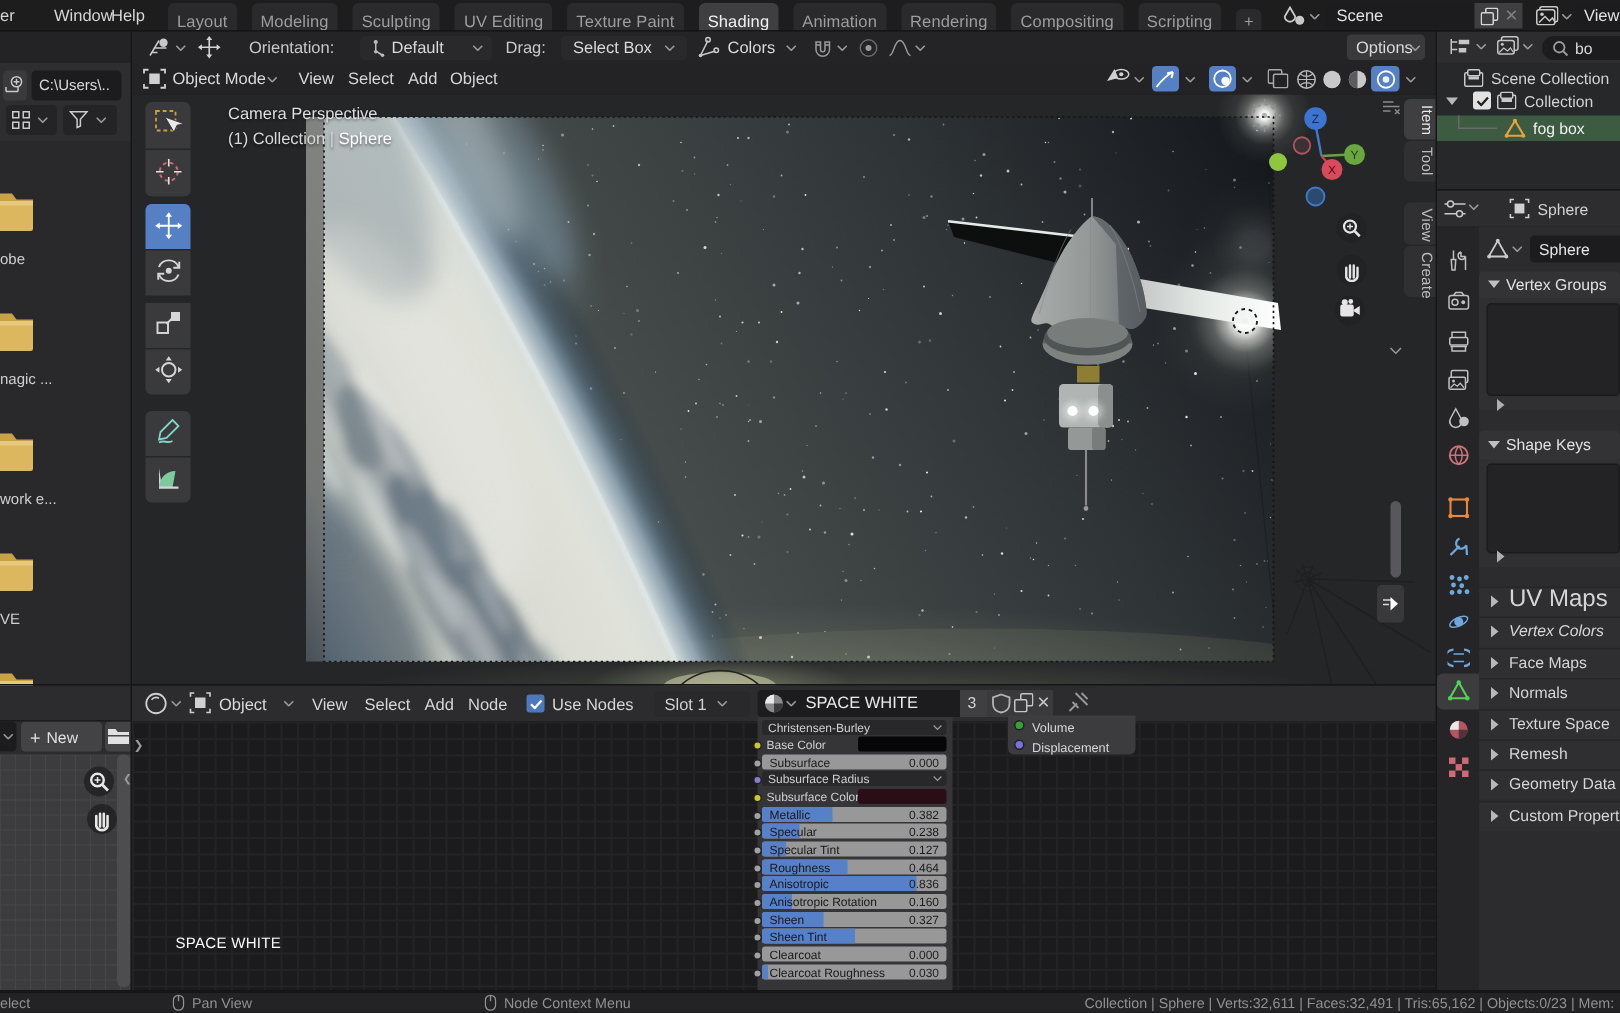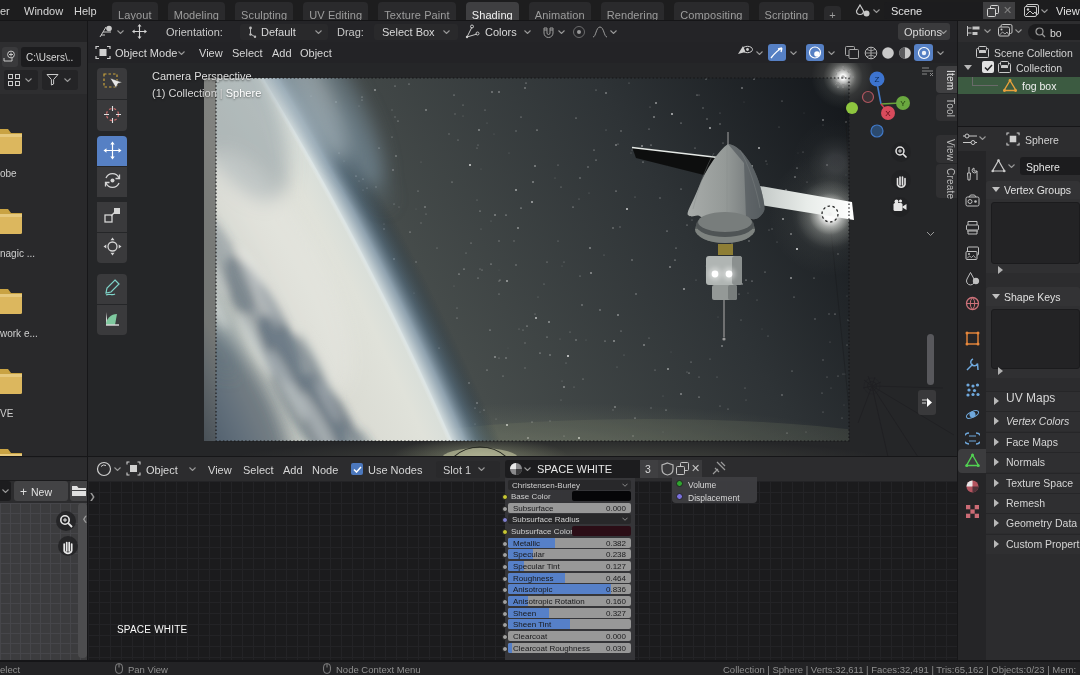--- a/index.html
+++ b/index.html
@@ -3,21 +3,21 @@
 *{margin:0;padding:0;box-sizing:border-box}
 html,body{width:1080px;height:675px;overflow:hidden;background:#1d1d1e}
 body{font-family:"Liberation Sans",sans-serif;position:relative}
 .a{position:absolute}
 .tab{height:19px;line-height:19px;padding:4px 6px;border-radius:4px 4px 0 0;background:#2a2a2c;color:#9d9d9d;font-size:11px;display:inline-block;margin-right:10px;letter-spacing:.1px}
 .tabA{background:#3f3f41;color:#f1f1f1}
 </style></head><body>
 
 <div class="a" style="left:0;top:0;width:1080px;height:21px;background:#1d1d1e"></div>
 <div class="a" style="left:0px;top:5px;color:#d6d6d6;font-size:11px;white-space:nowrap;">er</div>
-<div class="a" style="left:24px;top:5px;color:#d6d6d6;font-size:11px;white-space:nowrap;">Window</div>
+<div class="a" style="left:36px;top:5px;color:#d6d6d6;font-size:11px;white-space:nowrap;">Window</div>
 <div class="a" style="left:74px;top:5px;color:#d6d6d6;font-size:11px;white-space:nowrap;">Help</div>
 <div class="a" style="left:112px;top:2px;white-space:nowrap"><div class="tab">Layout</div><div class="tab">Modeling</div><div class="tab">Sculpting</div><div class="tab">UV Editing</div><div class="tab">Texture Paint</div><div class="tab tabA">Shading</div><div class="tab">Animation</div><div class="tab">Rendering</div><div class="tab">Compositing</div><div class="tab">Scripting</div><div class="tab" style="padding:0 5px">+</div></div>
 <svg class="a" style="left:855px;top:4px" width="16" height="14" viewBox="0 0 16 14">
 <path d="M5 1 L8.5 7 A3.5 3.5 0 1 1 1.5 7 Z" fill="none" stroke="#c9c9c9" stroke-width="1.2"></path>
 <circle cx="11.5" cy="9.5" r="3" fill="#c9c9c9"></circle>
   </svg>
 <svg class="a" style="left:873px;top:9px" width="7" height="4" viewBox="0 0 7 4">
     <path d="M0.5 0.5l3 3 3-3" stroke="#999" stroke-width="1.1" fill="none"></path>
   </svg>
 <div class="a" style="left:884px;top:2px;width:130px;height:17px;background:#1c1c1e;border-radius:3px 0 0 3px"></div>
@@ -1168,21 +1168,21 @@
 <div class="a" style="left:991px;top:202px;width:89px;height:62px;background:#232325;border-radius:3px;border:1px solid #1b1b1d"></div>
 <div class="a" style="left:998px;top:266px;width:0;height:0;border-top:4px solid transparent;border-bottom:4px solid transparent;border-left:5px solid #b0b0b0"></div>
 <div class="a" style="left:986px;top:287px;width:94px;height:19px;background:#333335;border-radius:3px 3px 0 0"></div>
 <div class="a" style="left:992px;top:294px;width:0;height:0;border-left:4px solid transparent;border-right:4px solid transparent;border-top:5px solid #c0c0c0"></div>
 <div class="a" style="left:1004px;top:291px;color:#e0e0e0;font-size:10.5px;white-space:nowrap;">Shape Keys</div>
 <div class="a" style="left:986px;top:306px;width:94px;height:72px;background:#303032;"></div>
 <div class="a" style="left:991px;top:309px;width:89px;height:60px;background:#232325;border-radius:3px;border:1px solid #1b1b1d"></div>
 <div class="a" style="left:998px;top:367px;width:0;height:0;border-top:4px solid transparent;border-bottom:4px solid transparent;border-left:5px solid #b0b0b0"></div>
 <div class="a" style="left:986px;top:391px;width:94px;height:20px;background:#2f2f31;border-top:1px solid #262628"></div>
 <div class="a" style="left:994px;top:397px;width:0;height:0;border-top:4px solid transparent;border-bottom:4px solid transparent;border-left:5px solid #b8b8b8"></div>
-<div class="a" style="left:1006px;top:391px;color:#d5d5d5;font-size:12px;white-space:nowrap;">UV Maps</div>
+<div class="a" style="left:1006px;top:391px;color:#d5d5d5;font-size:16px;white-space:nowrap;">UV Maps</div>
 <div class="a" style="left:986px;top:411.4px;width:94px;height:20px;background:#2f2f31;border-top:1px solid #262628"></div>
 <div class="a" style="left:994px;top:417.4px;width:0;height:0;border-top:4px solid transparent;border-bottom:4px solid transparent;border-left:5px solid #b8b8b8"></div>
 <div class="a" style="left:1006px;top:415.4px;color:#d5d5d5;font-size:10.5px;white-space:nowrap;font-style:italic;">Vertex Colors</div>
 <div class="a" style="left:986px;top:431.8px;width:94px;height:20px;background:#2f2f31;border-top:1px solid #262628"></div>
 <div class="a" style="left:994px;top:437.8px;width:0;height:0;border-top:4px solid transparent;border-bottom:4px solid transparent;border-left:5px solid #b8b8b8"></div>
 <div class="a" style="left:1006px;top:435.8px;color:#d5d5d5;font-size:10.5px;white-space:nowrap;">Face Maps</div>
 <div class="a" style="left:986px;top:452.2px;width:94px;height:20px;background:#2f2f31;border-top:1px solid #262628"></div>
 <div class="a" style="left:994px;top:458.2px;width:0;height:0;border-top:4px solid transparent;border-bottom:4px solid transparent;border-left:5px solid #b8b8b8"></div>
 <div class="a" style="left:1006px;top:456.2px;color:#d5d5d5;font-size:10.5px;white-space:nowrap;">Normals</div>
 <div class="a" style="left:986px;top:472.6px;width:94px;height:20px;background:#2f2f31;border-top:1px solid #262628"></div>

